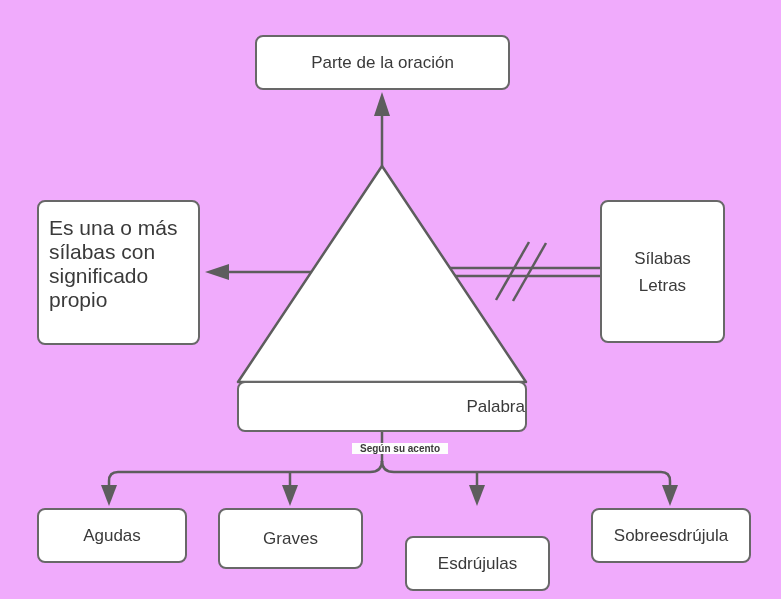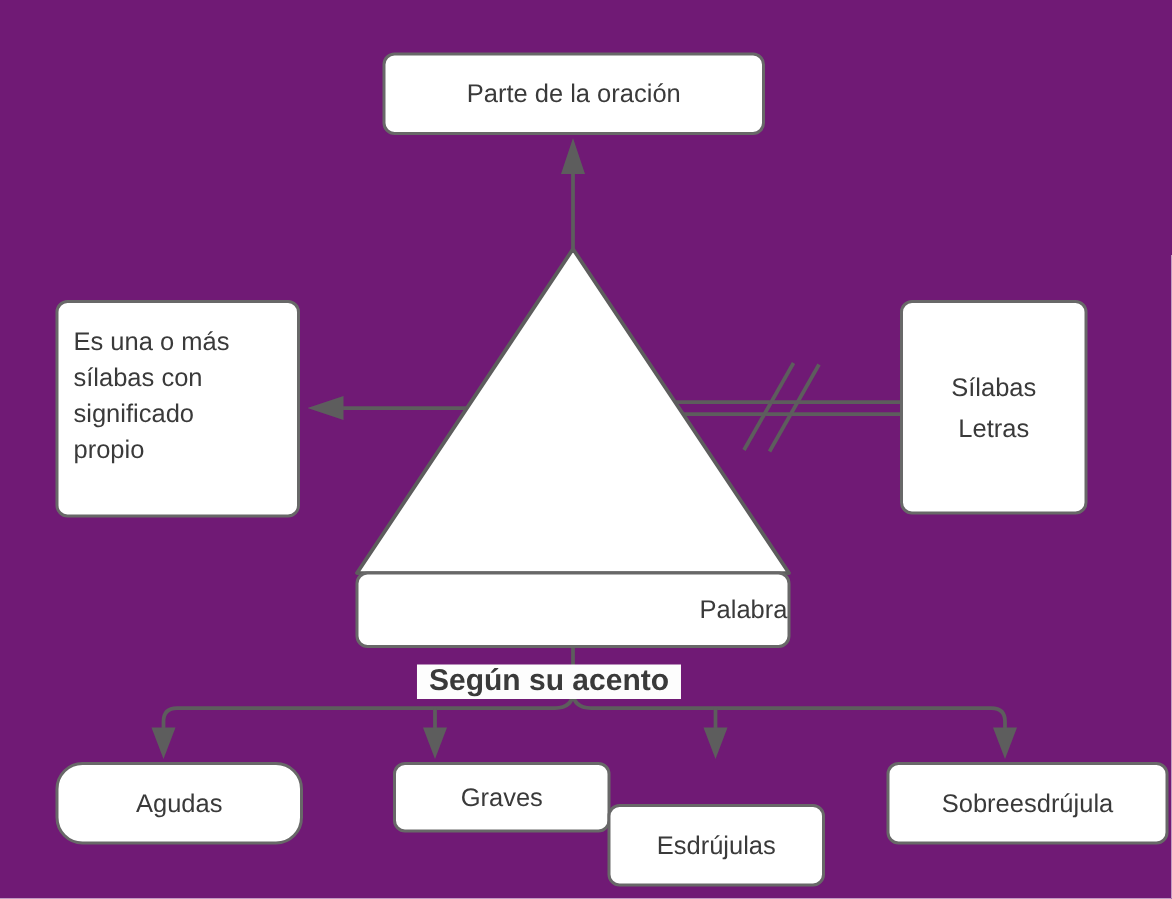--- a/index.html
+++ b/index.html
@@ -1,19 +1,19 @@
 <!DOCTYPE html>
 <html><head>
 <meta charset="utf-8">
 <style>
   html,body{margin:0;padding:0;background:#ffffff;}
   #canvas{
     position:relative;
     width:781px;height:599px;
-    background:#701a75;
+    background:#f0abfc;
     font-family:"Liberation Sans", sans-serif;
     color:#3a3a3a;
     overflow:hidden;
   }
   svg.wires{position:absolute;left:0;top:0;width:781px;height:599px;}
   .node{
     position:absolute;
     box-sizing:border-box;
     background:#ffffff;
     border:2.5px solid #686868;
@@ -23,38 +23,38 @@
     justify-content:center;
     text-align:center;
     font-size:17px;
     line-height:24px;
   }
   .node.leftalign{
     justify-content:flex-start;
     align-items:flex-start;
     text-align:left;
     padding:14px 10px 10px 10px;
-    font-size:17px;
+    font-size:21px;
   }
   .preline{white-space:pre-line;}
   #box-top   {left:255px; top:35px;  width:255px; height:55px;}
   #box-left  {left:37px;  top:200px; width:163px; height:145px;}
   #box-right {left:600px; top:200px; width:125px; height:143px; line-height:27px;}
   #box-center{left:237px; top:381px; width:290px; height:51px;justify-content:flex-end;}
-  #box-leaf0 {left:37px;  top:508px; width:165px; height:55px;border-radius:18px;}
-  #box-leaf1 {left:218px; top:508px; width:145px; height:47px;margin-left:44px;}
+  #box-leaf0 {left:37px;  top:508px; width:150px; height:55px;}
+  #box-leaf1 {left:218px; top:508px; width:145px; height:61px;}
   #box-leaf2 {left:405px; top:508px; width:145px; height:55px;margin-top:28px;}
-  #box-leaf3 {left:591px; top:508px; width:188px; height:55px;}
+  #box-leaf3 {left:591px; top:508px; width:160px; height:55px;}
   #branch-label{
     position:absolute;
-    left:366px; top:443px;
+    left:400px; top:443px;
     transform:translateX(-50%);
     background:#fdfdfd;
     padding:0 8px;
-    font-size:20px;
+    font-size:10px;
     font-weight:bold;
     color:#3a3a3a;
     white-space:nowrap;
   }
 </style>
 </head>
 <body>
 
 <div id="canvas">
 

